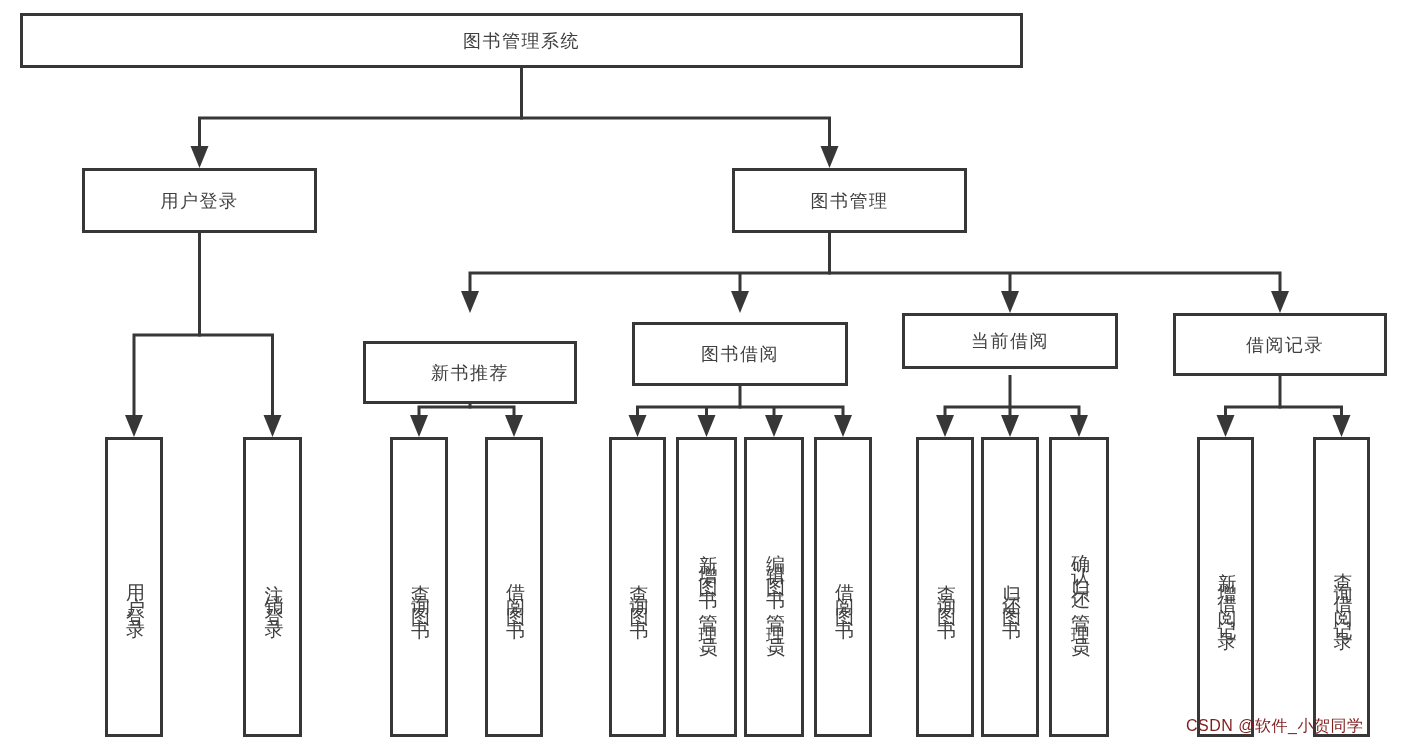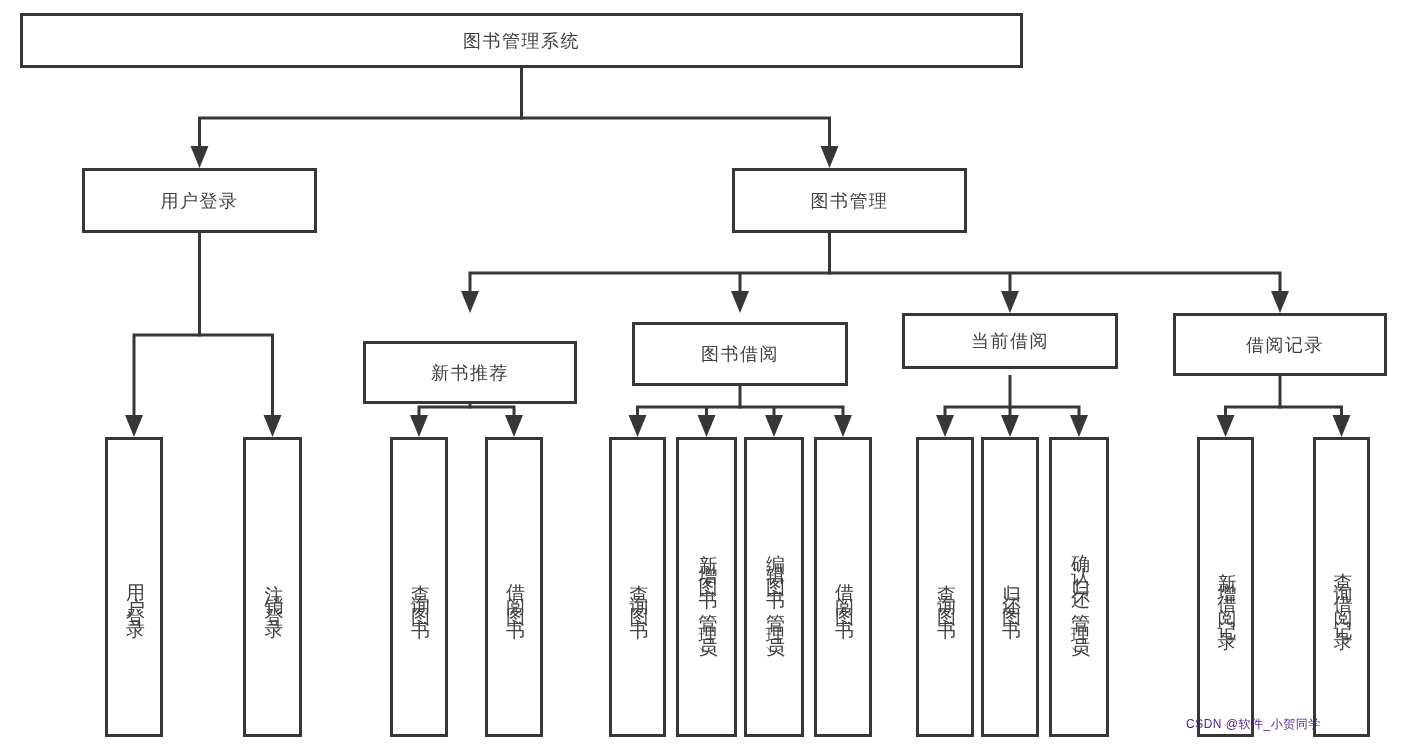--- a/index.html
+++ b/index.html
@@ -40,23 +40,23 @@
     text-orientation: mixed;
     font-size: 19px;
     line-height: 1;
     letter-spacing: 12px;
     margin-bottom: -12px;
   }
   .watermark {
     position: absolute;
     left: 1186px;
     top: 716px;
-    font-size: 12px;
+    font-size: 16px;
     letter-spacing: 0.5px;
-    color: #4c1d95;
+    color: #7f1d1d;
     z-index: 5;
     white-space: nowrap;
   }
 </style>
 </head>
 <body>
 
 <div id="canvas">
 
   <svg id="wires" width="1405" height="747">

